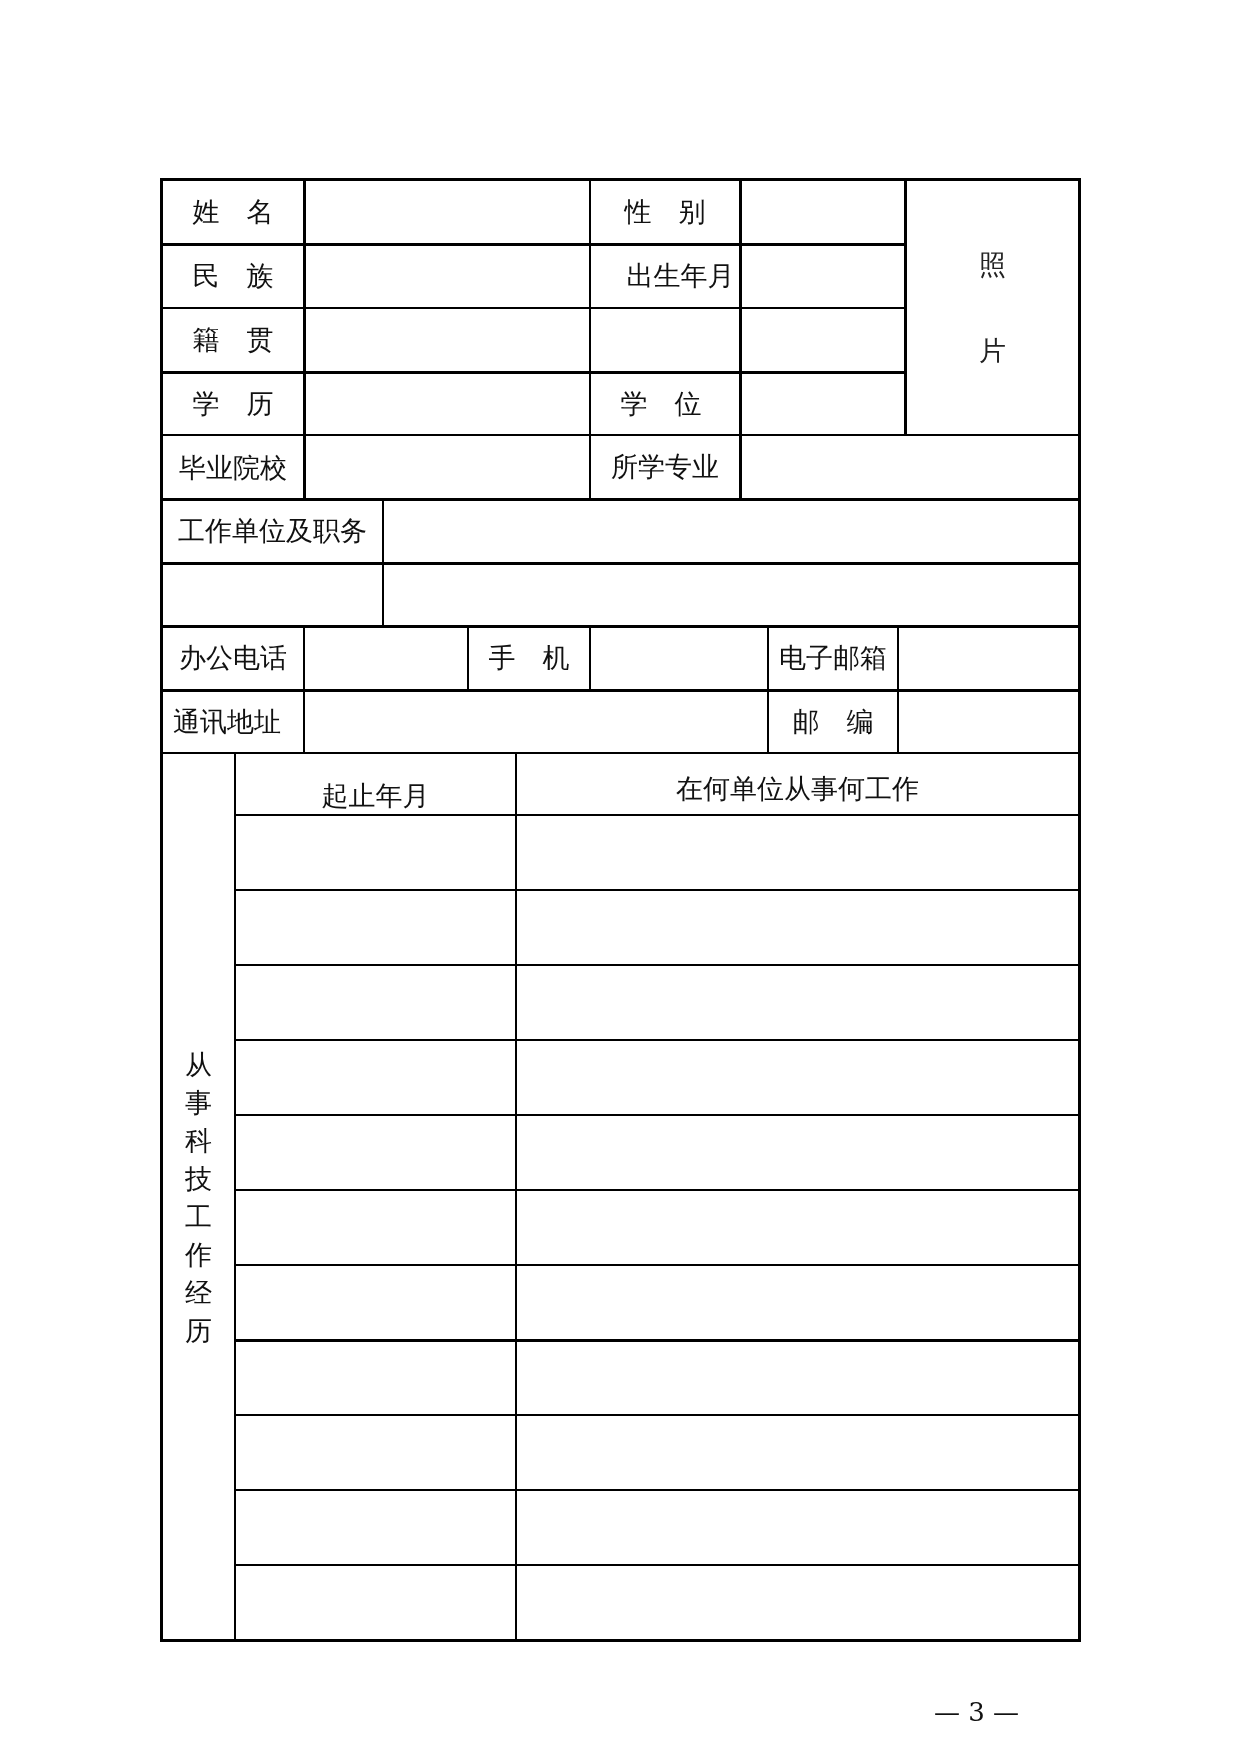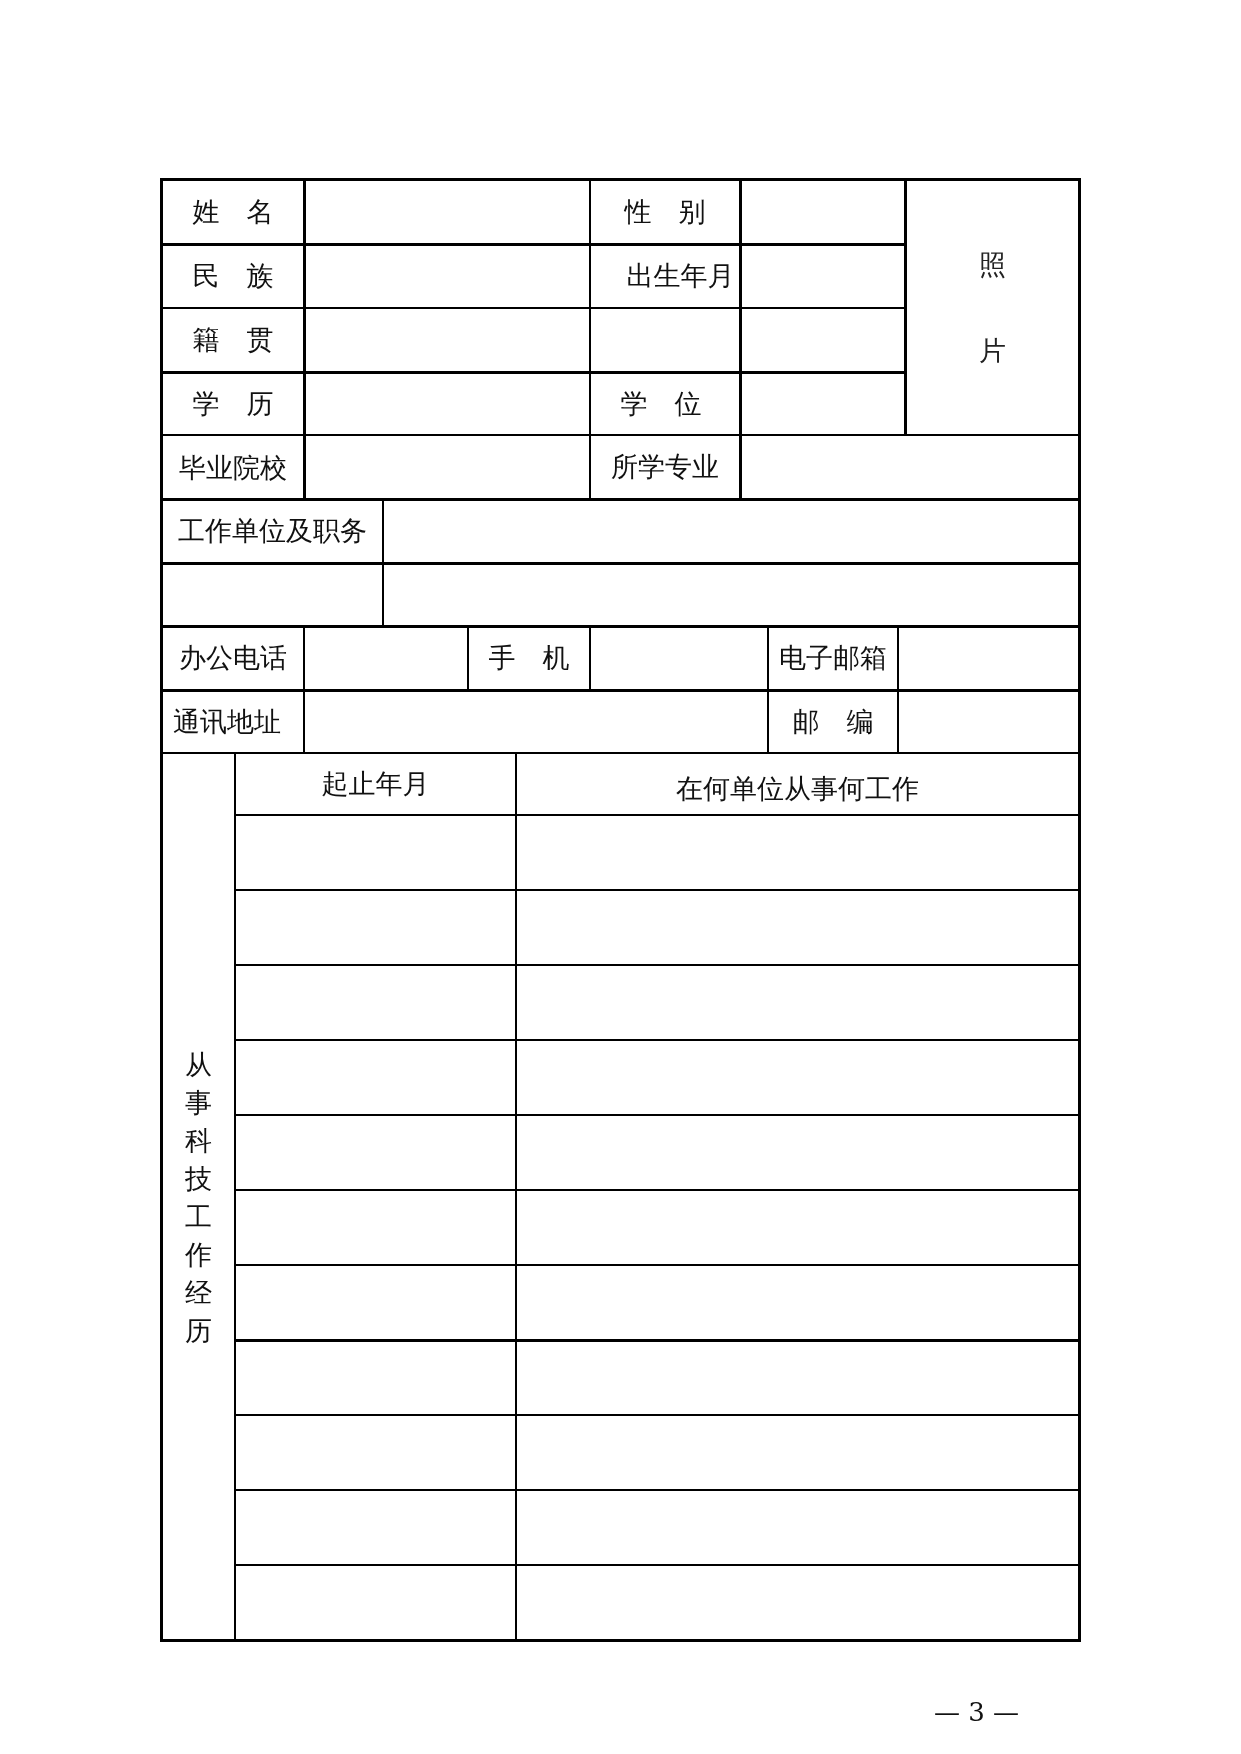--- a/index.html
+++ b/index.html
@@ -129,21 +129,21 @@
     <span>从</span>
     <span>事</span>
     <span>科</span>
     <span>技</span>
     <span>工</span>
     <span>作</span>
     <span>经</span>
     <span>历</span>
   </div>
 
-  <div class="cell" style="left:73px;top:573px;width:279px;height:60px;">
+  <div class="cell" style="left:73px;top:573px;width:279px;height:60px;align-items:flex-end;">
       <span class="lbl">起止年月</span>
     </div>
   <div class="cell" style="left:354px;top:573px;width:561px;height:70px;">
       <span class="lbl">在何单位从事何工作</span>
     </div>
 
   <div id="exp-rows"></div>
 <div class="hline" style="left: 73px; top: 633px; width: 845px;"></div>
     <div class="cell input" style="left: 73px; top: 635px; width: 279px; height: 73px;"></div>
     <div class="cell input" style="left: 354px; top: 635px; width: 561px; height: 73px;"></div>

